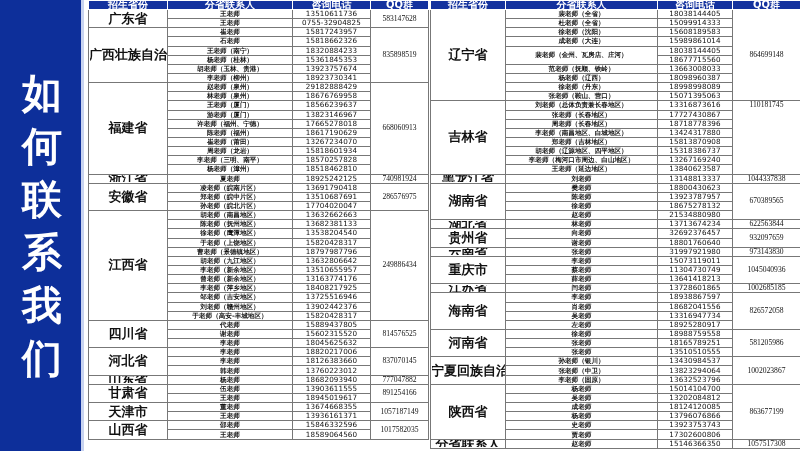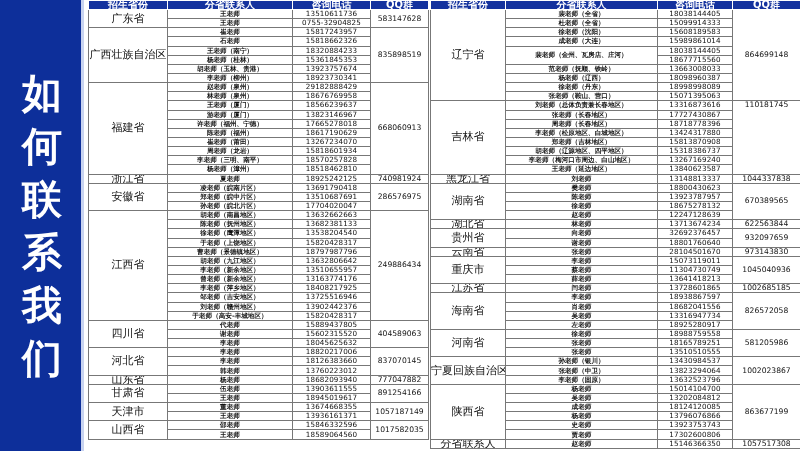--- a/index.html
+++ b/index.html
@@ -15,23 +15,23 @@
   .tbl-left { left: 88px; width: 340px; }
   .tbl-right { left: 430px; width: 370px; }
   .tbl th {
     background: #14329e; color: #fff; font-size: 10px; font-weight: bold; height: 9px; line-height: 8px;
     border: 1px solid #ffffff; text-align: center; padding: 0;
   }
   .tbl td {
     font-size: 6.6px; color: #111; text-align: center; border: 1px solid #777; padding: 0;
     height: 9.15px; line-height: 8px; white-space: nowrap; overflow: hidden;
   }
-  .tbl td.prov { font-weight: normal; font-size: 11px; }
+  .tbl td.prov { font-weight: bold; font-size: 13px; border-radius: 9px; }
   .tbl td.num { font-size: 7.2px; letter-spacing: 0.1px; }
-  .tbl td.qq { font-size: 7.6px; }
+  .tbl td.qq { font-size: 7.6px; font-family: Liberation Serif, serif; }
   .tbl td.name { font-weight: bold; }
   .tbl tr.sep td { border-top: 1.5px solid #222; }
 </style>
 </head>
 <body>
 
 <div class="side-banner">
   <div class="side-title">
     <div>如</div>
     <div>何</div>
@@ -204,21 +204,21 @@
         <td class="num">13902442376</td>
       </tr>
       <tr>
         <td class="name" rowspan="1">于老师（高安-丰城地区）</td>
         <td class="num">15820428317</td>
       </tr>
       <tr class="sep">
         <td class="prov" rowspan="3">四川省</td>
         <td class="name" rowspan="1">代老师</td>
         <td class="num">15889437805</td>
-        <td class="qq" rowspan="3">404589063</td>
+        <td class="qq" rowspan="3">814576525</td>
       </tr>
       <tr>
         <td class="name" rowspan="1">谢老师</td>
         <td class="num">15602315520</td>
       </tr>
       <tr>
         <td class="name" rowspan="1">李老师</td>
         <td class="num">18045625632</td>
       </tr>
       <tr class="sep">
@@ -339,21 +339,21 @@
       </tr>
       <tr>
         <td class="name" rowspan="1">张老师（长春地区）</td>
         <td class="num">17727430867</td>
       </tr>
       <tr>
         <td class="name" rowspan="1">周老师（长春地区）</td>
         <td class="num">18718778396</td>
       </tr>
       <tr>
-        <td class="name" rowspan="1">李老师（松原地区、白城地区）</td>
+        <td class="name" rowspan="1">李老师（南昌地区、白城地区）</td>
         <td class="num">13424317880</td>
       </tr>
       <tr>
         <td class="name" rowspan="1">郑老师（吉林地区）</td>
         <td class="num">15813870908</td>
       </tr>
       <tr>
         <td class="name" rowspan="1">胡老师（辽源地区、四平地区）</td>
         <td class="num">15318386737</td>
       </tr>
@@ -380,42 +380,42 @@
       <tr>
         <td class="name" rowspan="1">陈老师</td>
         <td class="num">13923787957</td>
       </tr>
       <tr>
         <td class="name" rowspan="1">徐老师</td>
         <td class="num">18675278132</td>
       </tr>
       <tr>
         <td class="name" rowspan="1">赵老师</td>
-        <td class="num">12247128639</td>
+        <td class="num">21534880980</td>
       </tr>
       <tr class="sep">
         <td class="prov" rowspan="1">湖北省</td>
         <td class="name" rowspan="1">林老师</td>
         <td class="num">13713674234</td>
         <td class="qq" rowspan="1">622563844</td>
       </tr>
       <tr class="sep">
         <td class="prov" rowspan="2">贵州省</td>
         <td class="name" rowspan="1">向老师</td>
         <td class="num">32692376457</td>
         <td class="qq" rowspan="2">932097659</td>
       </tr>
       <tr>
         <td class="name" rowspan="1">谢老师</td>
         <td class="num">18801760640</td>
       </tr>
       <tr class="sep">
         <td class="prov" rowspan="1">云南省</td>
         <td class="name" rowspan="1">张老师</td>
-        <td class="num">28104501670</td>
+        <td class="num">31997921980</td>
         <td class="qq" rowspan="1">973143830</td>
       </tr>
       <tr class="sep">
         <td class="prov" rowspan="3">重庆市</td>
         <td class="name" rowspan="1">李老师</td>
         <td class="num">15073119011</td>
         <td class="qq" rowspan="3">1045040936</td>
       </tr>
       <tr>
         <td class="name" rowspan="1">蔡老师</td>

